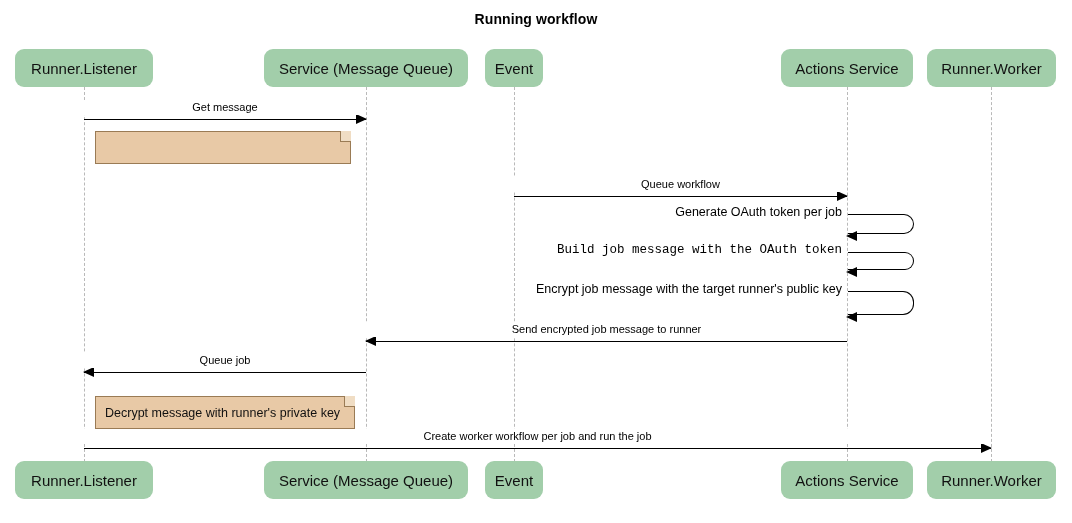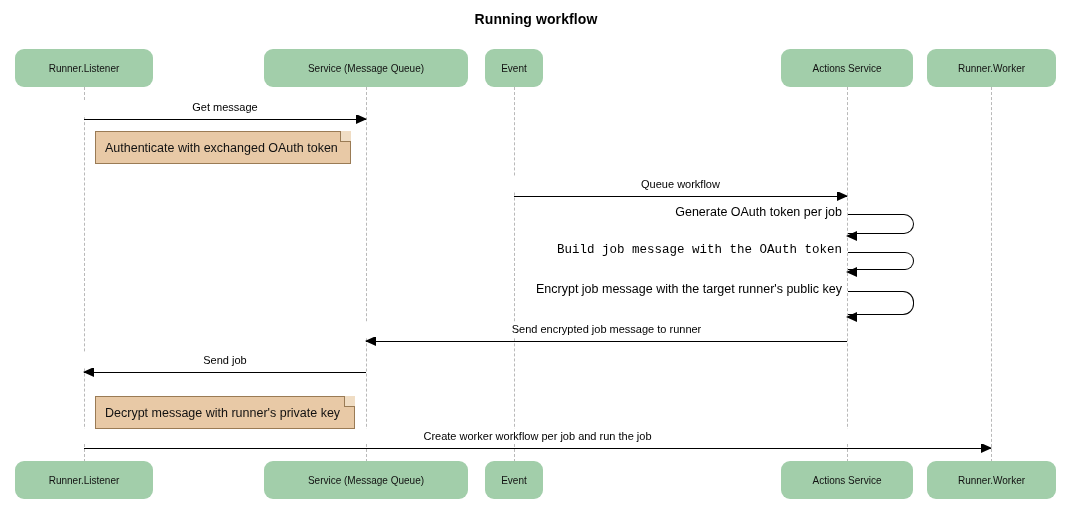--- a/index.html
+++ b/index.html
@@ -37,21 +37,21 @@
   }
   
   .participant {
     position: absolute;
     height: 38px;
     border-radius: 9px;
     background: #a2ceaa;
     display: flex;
     align-items: center;
     justify-content: center;
-    font-size: 10px;
+    font-size: 15px;
     color: #111;
     white-space: nowrap;
     padding: 0 8px;
   }
   
   .msg { position: absolute; height: 0; }
   .msg .line {
     position: absolute;
     left: 0; right: 0;
     top: 0;
@@ -212,31 +212,30 @@
 
   <div class="msg to-left" style="left:366px; top:341px; width:481px;">
     <div class="line"></div>
     <div class="head"></div>
     <div class="label">Send encrypted job message to runner</div>
   </div>
 
   <div class="msg to-left" style="left:84px; top:372px; width:282px;">
     <div class="line"></div>
     <div class="head"></div>
-    <div class="label">Send job</div>
+    <div class="label">Queue job</div>
   </div>
 
   <div class="msg to-right" style="left:84px; top:448px; width:907px;">
     <div class="line"></div>
     <div class="head"></div>
     <div class="label">Create worker workflow per job and run the job</div>
   </div>
 
   <div class="note" style="left:95px; top:131px; width:256px; height:33px;">
-    <span>Authenticate with exchanged OAuth token</span>
     <span class="fold"></span>
   </div>
 
   <div class="note" style="left:95px; top:384px; width:260px; height:33px;margin-top:12px;">
     <span>Decrypt message with runner's private key</span>
     <span class="fold"></span>
   </div>
 
 </div>
 

